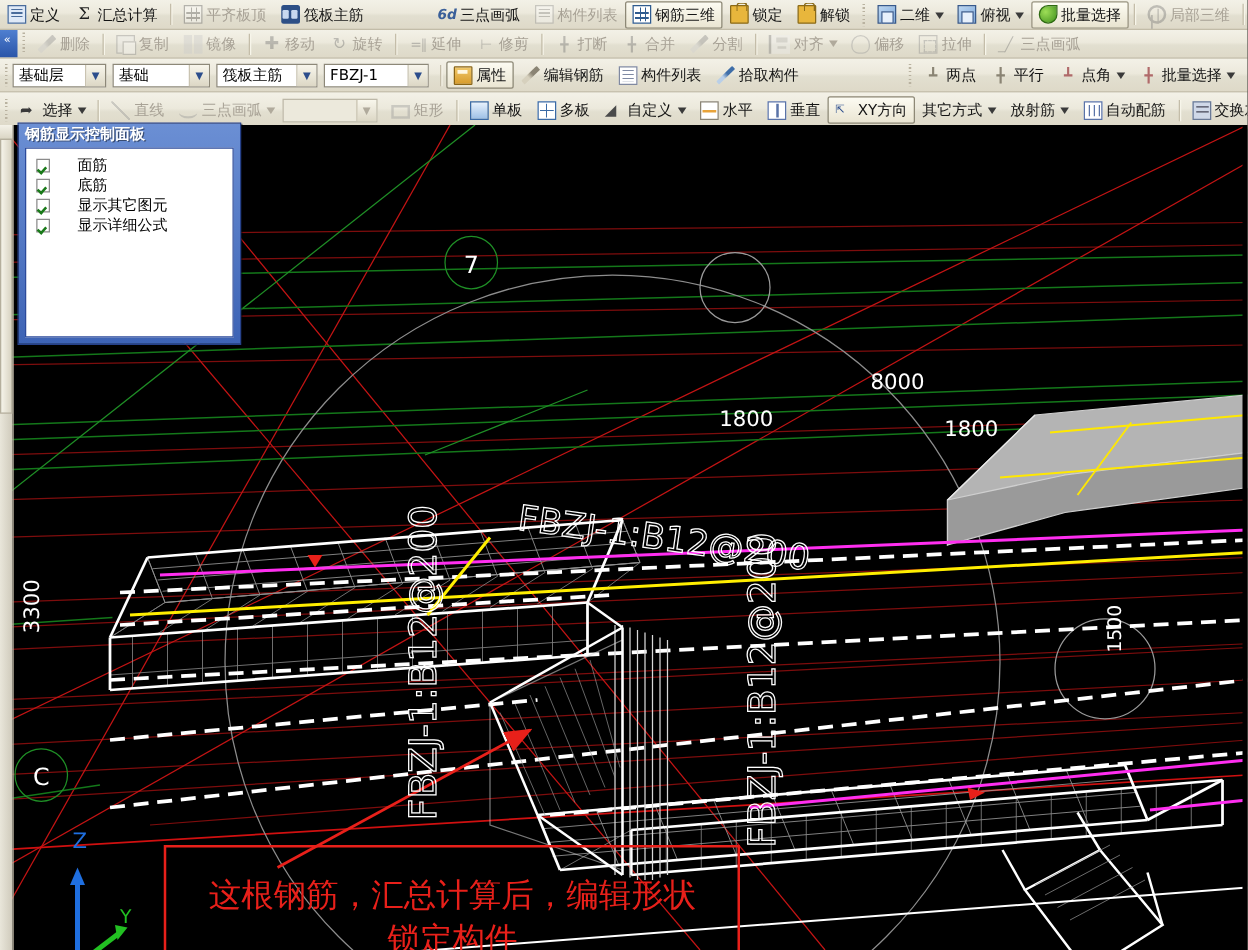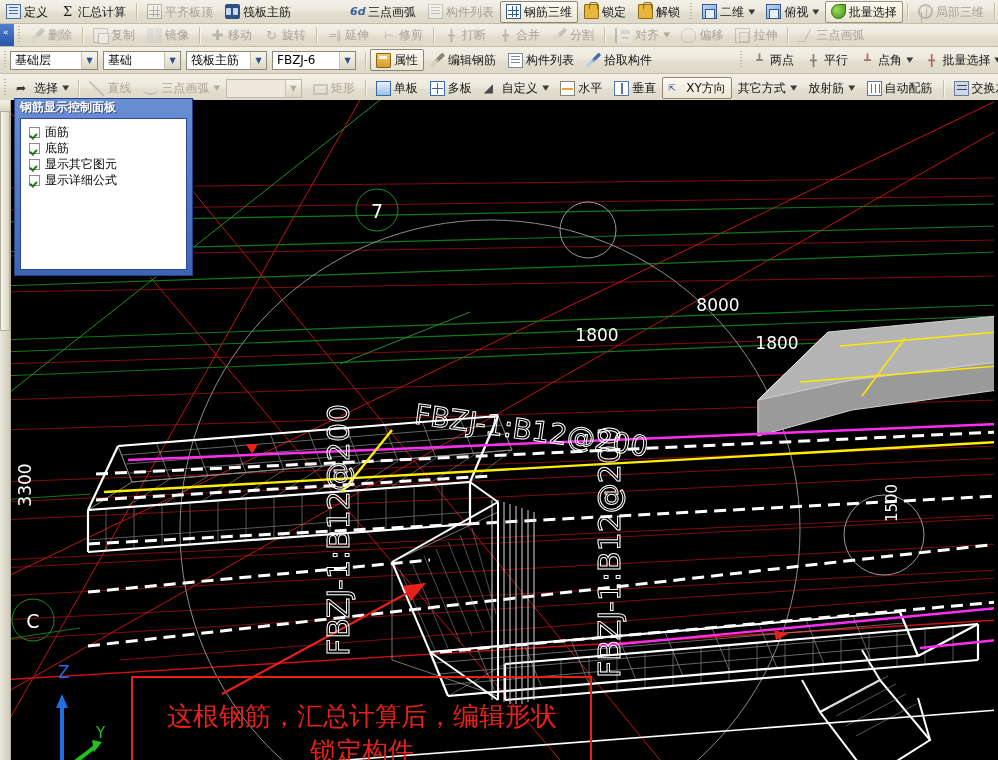--- a/index.html
+++ b/index.html
@@ -154,21 +154,21 @@
     box-shadow:1px 1px 0 rgba(0,0,0,.5);
   }
   #panel .ptitle{
     height:17px;line-height:17px;padding-left:5px;color:#fff;font-weight:bold;font-size:12px;
     text-shadow:1px 1px 0 rgba(0,0,0,.45);letter-spacing:0px;
   }
   #panel .pbody{
     position:absolute;left:5px;top:19px;right:5px;bottom:5px;background:#fff;
     border:1px solid #2b4a9b;box-sizing:border-box;padding:6px 0 0 8px;
   }
-  .chkrow{display:flex;align-items:center;gap:5px;height:15px;margin-bottom:1px;}
+  .chkrow{display:flex;align-items:center;gap:22px;height:15px;margin-bottom:1px;}
   .chk{width:11px;height:11px;background:#fff;border:1px solid #8b8b8b;box-sizing:border-box;
        position:relative;flex:none;}
   .chk:after{content:"";position:absolute;left:1px;top:4px;width:3px;height:5px;
        border:2px solid #1a7a1a;border-top:none;border-left:none;transform:rotate(42deg);}
   .chkrow span{font-size:12px;color:#000;line-height:13px;}
 </style>
 </head>
 <body>
 
 <div id="app">
@@ -304,34 +304,34 @@
     </div>
     <div class="sep"></div>
     <div class="ti dis">
       <span class="ico i-grip2 dis">_╱</span>
       <span class="lbl">三点画弧</span>
     </div>
   </div>
 
   <div class="tb tb3">
     <div class="dsep"></div>
-    <div class="combo" style="width:88px">
+    <div class="combo" style="width:75px">
       <span class="cv">基础层</span>
       <span class="carr">▼</span>
     </div>
     <div class="combo" style="width:78px">
       <span class="cv">基础</span>
       <span class="carr">▼</span>
     </div>
     <div class="combo" style="width:81px">
       <span class="cv">筏板主筋</span>
       <span class="carr">▼</span>
     </div>
     <div class="combo" style="width:84px">
-      <span class="cv">FBZJ-6</span>
+      <span class="cv">FBZJ-1</span>
       <span class="carr">▼</span>
     </div>
     <div class="sep"></div>
     <div class="ti box">
       <span class="ico i-prop"></span>
       <span class="lbl">属性</span>
     </div>
     <div class="ti">
       <span class="ico i-editr"></span>
       <span class="lbl">编辑钢筋</span>

